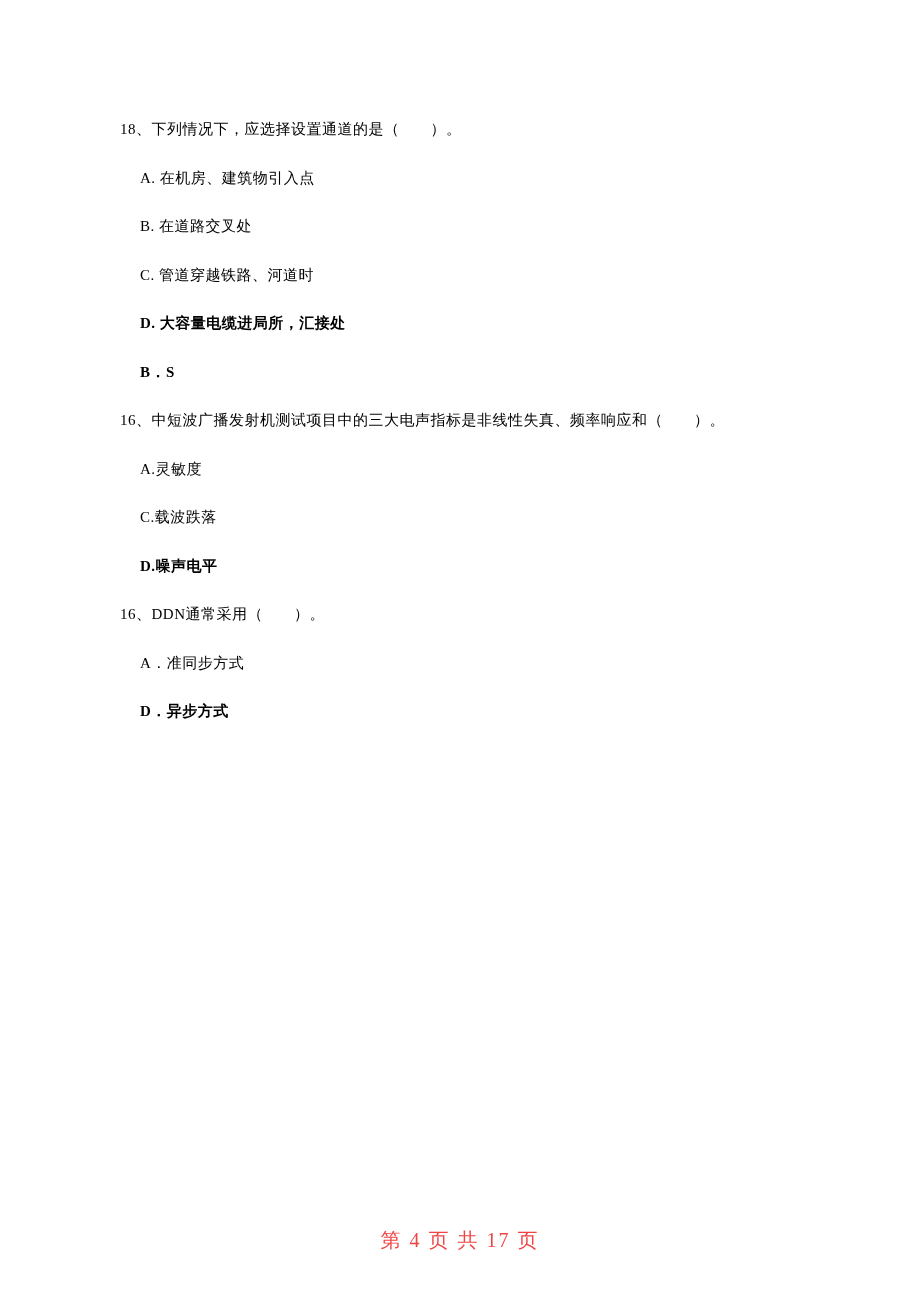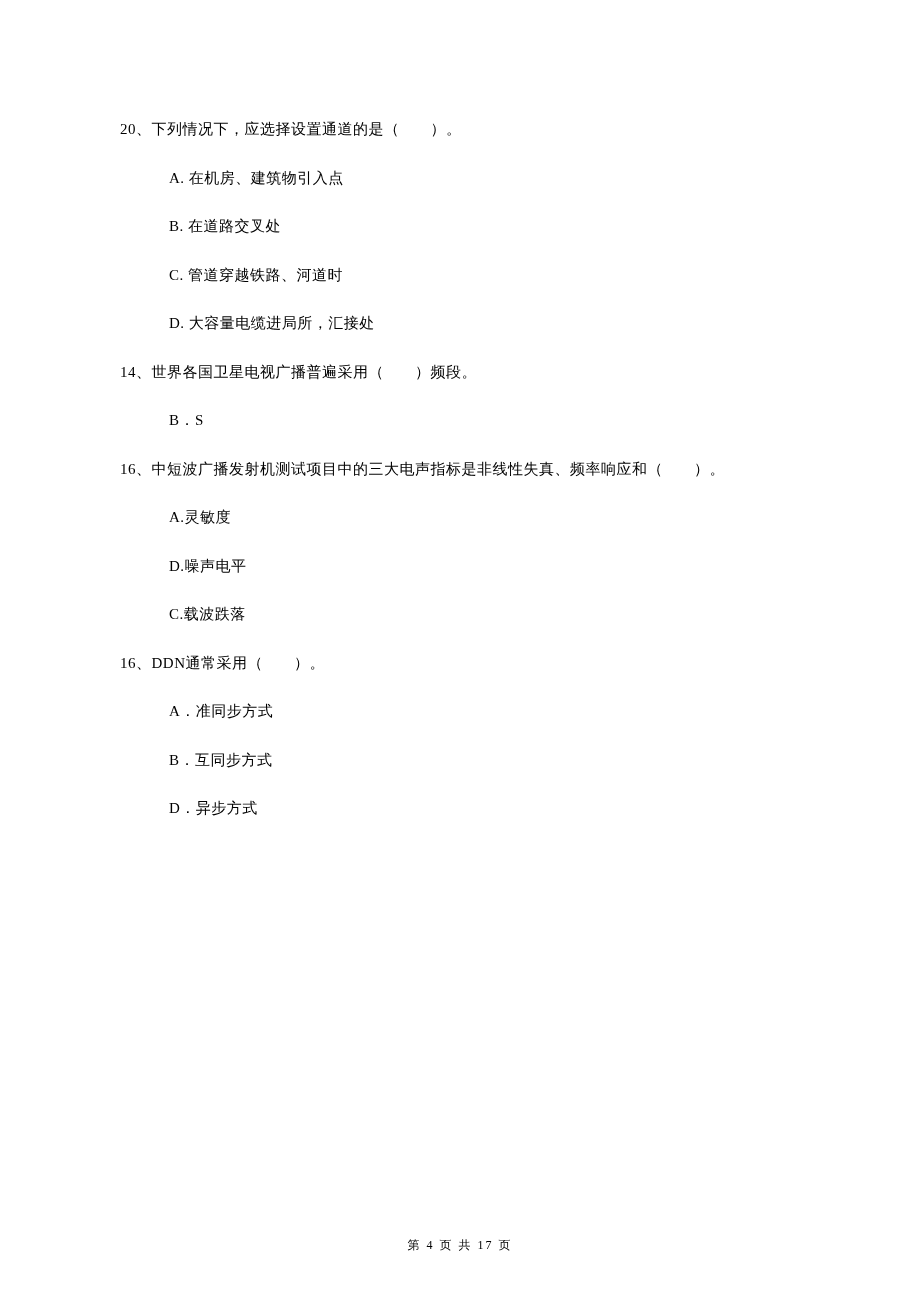--- a/index.html
+++ b/index.html
@@ -21,66 +21,65 @@
       line-height: 1.5;
     }
     .question {
       margin-bottom: 26px;
     }
     .question-text {
       margin-bottom: 26px;
       letter-spacing: 0.5px;
     }
     .option {
-      margin-left: 49px;
+      margin-left: 20px;
       margin-bottom: 26px;
       letter-spacing: 0.5px;
     }
     .option:last-child {
       margin-bottom: 0;
+      font-weight: bold;
     }
     .page-footer {
       position: absolute;
       bottom: 48px;
       left: 0;
       right: 0;
       text-align: center;
-      font-size: 12px;
-      color: #000000;
+      font-size: 20px;
+      color: #ef4444;
       letter-spacing: 2px;
     }
   </style>
 </head>
 <body>
 
 <div class="page-content">
 
   <div class="question">
-    <div class="question-text">20、下列情况下，应选择设置通道的是（　　）。</div>
+    <div class="question-text">18、下列情况下，应选择设置通道的是（　　）。</div>
     <div class="option">A. 在机房、建筑物引入点</div>
     <div class="option">B. 在道路交叉处</div>
     <div class="option">C. 管道穿越铁路、河道时</div>
     <div class="option">D. 大容量电缆进局所，汇接处</div>
   </div>
 
   <div class="question">
-    <div class="question-text">14、世界各国卫星电视广播普遍采用（　　）频段。</div>
     <div class="option">B．S</div>
   </div>
 
 
   <div class="question">
     <div class="question-text">16、中短波广播发射机测试项目中的三大电声指标是非线性失真、频率响应和（　　）。</div>
     <div class="option">A.灵敏度</div>
+    <div class="option">C.载波跌落</div>
     <div class="option">D.噪声电平</div>
-    <div class="option">C.载波跌落</div>
   </div>
 
   <div class="question">
     <div class="question-text">16、DDN通常采用（　　）。</div>
     <div class="option">A．准同步方式</div>
-    <div class="option">B．互同步方式</div>
     <div class="option">D．异步方式</div>
   </div>
 
 </div>
 
 <div class="page-footer">第 4 页 共 17 页</div>
 
 </body></html>

